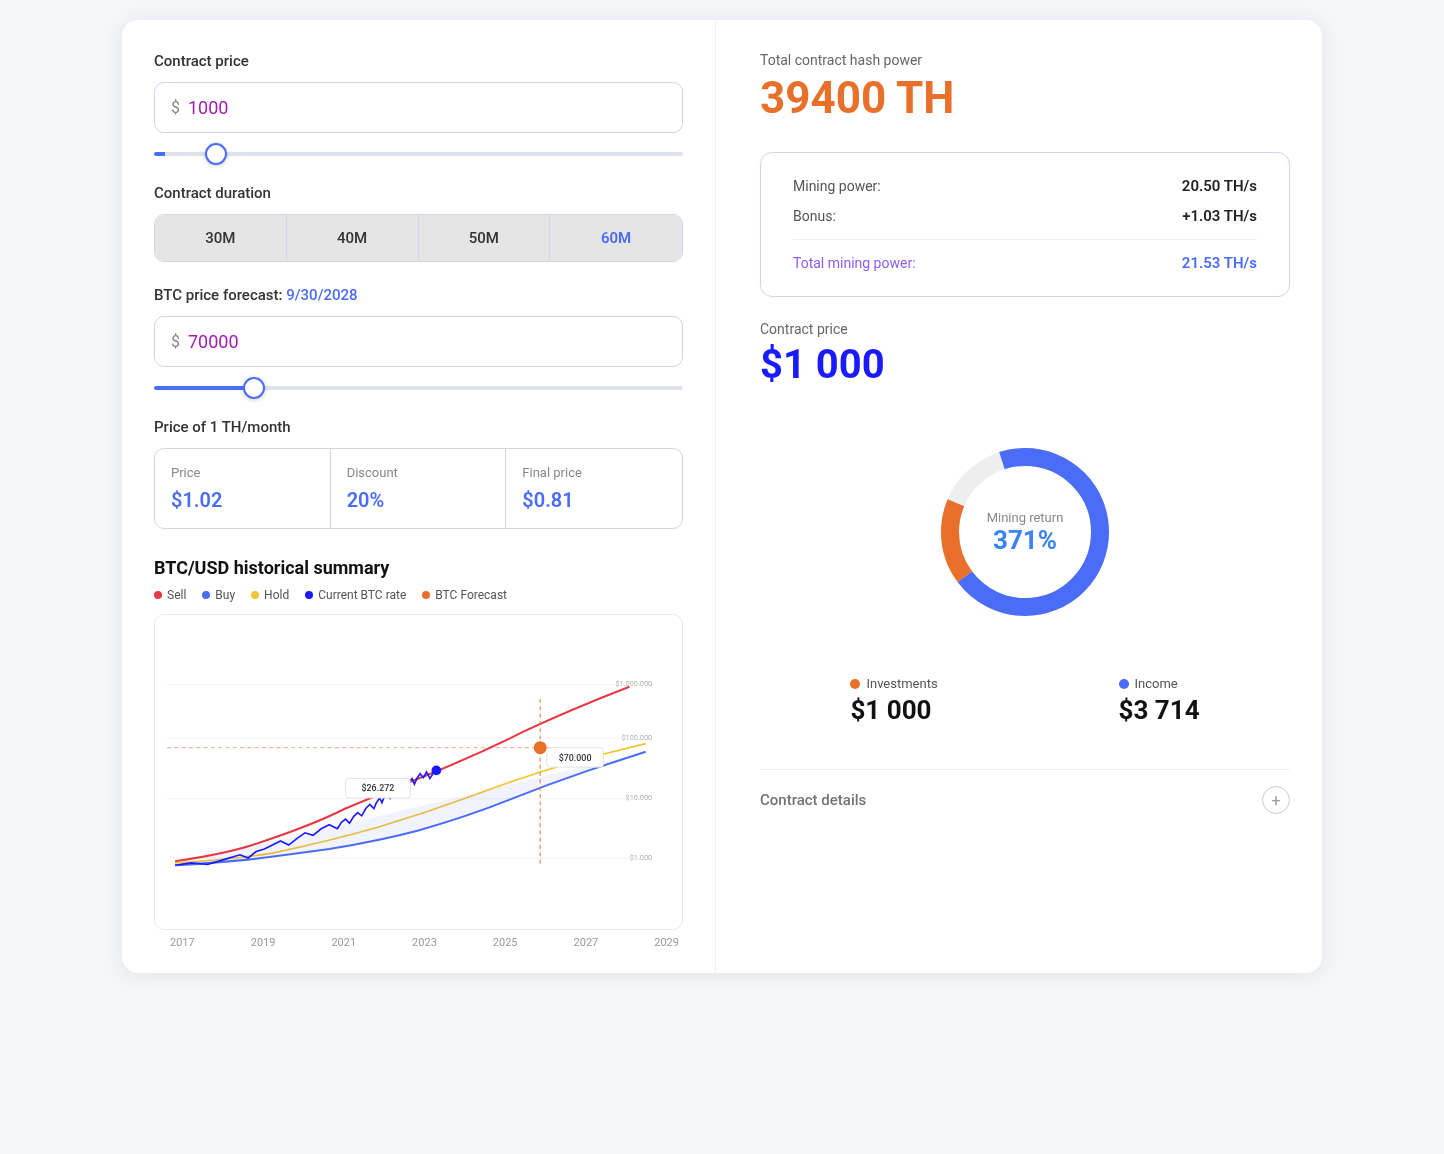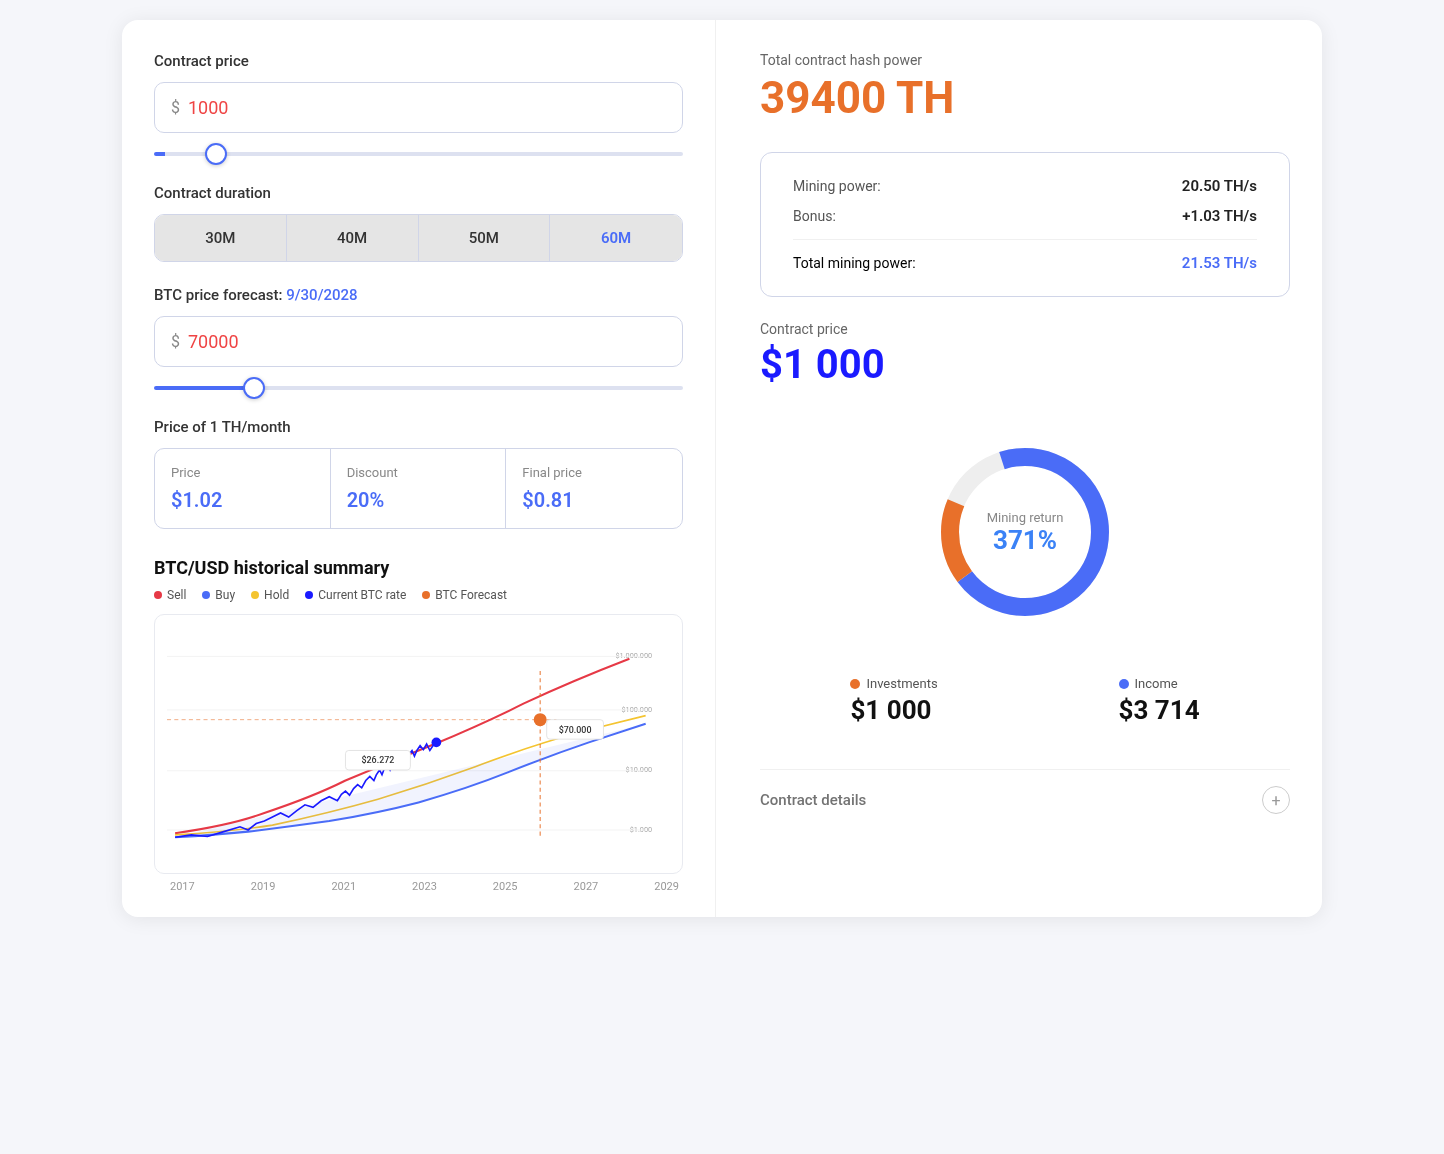--- a/index.html
+++ b/index.html
@@ -49,21 +49,21 @@
       align-items: center;
       gap: 8px;
       margin-bottom: 8px;
     }
     .input-box .currency-symbol {
       color: #888;
       font-size: 16px;
     }
     .input-box .value {
       font-size: 18px;
-      color: #ef4444;
+      color: #a21caf;
       font-weight: 400;
     }
     .slider-container {
       margin-bottom: 24px;
       position: relative;
     }
     .slider {
       width: 100%;
       -webkit-appearance: none;
       height: 4px;
@@ -174,21 +174,21 @@
       align-items: center;
       gap: 5px;
     }
     .legend-dot {
       width: 8px;
       height: 8px;
       border-radius: 50%;
     }
     .chart-wrapper {
       position: relative;
-      height: 260px;
+      height: 316px;
       border: 1.5px solid #e8eaf0;
       border-radius: 10px;
       overflow: hidden;
       background: #fff;
       padding: 12px;
     }
     .chart-svg {
       width: 100%;
       height: 100%;
     }
@@ -227,21 +227,21 @@
     }
     .mining-row-label {
       font-size: 14px;
       color: #555;
     }
     .mining-row-value {
       font-size: 15px;
       font-weight: 600;
       color: #222;
     }
-    .mining-row-label.blue { color: #000000; }
+    .mining-row-label.blue { color: #8b5cf6; }
     .mining-row-value.blue { color: #4a6cf7; }
     .divider {
       height: 1px;
       background: #f0f0f0;
       margin: 8px 0;
     }
 
     
     .contract-price-section {}
     .contract-price-label {

